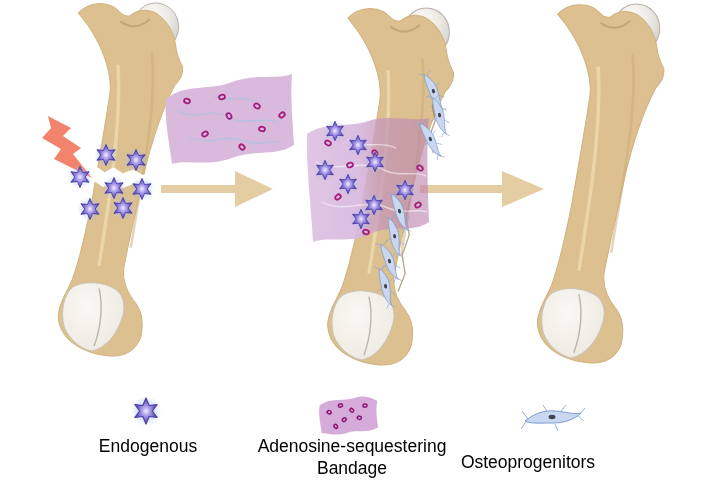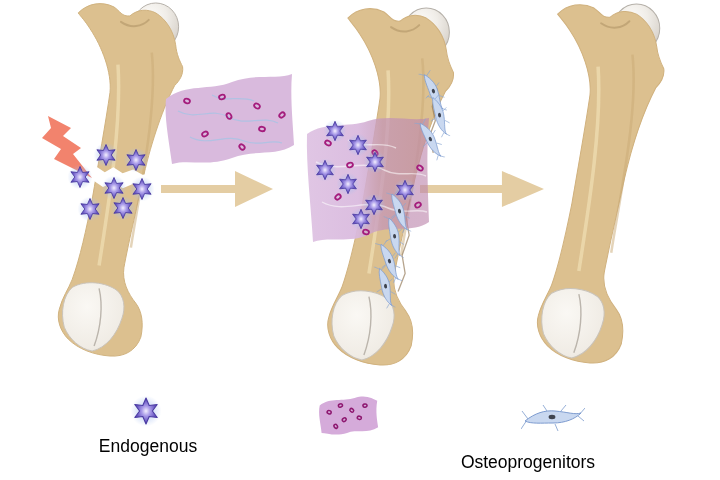--- a/index.html
+++ b/index.html
@@ -243,19 +243,21 @@
     </svg>
 
   <svg class="abs" style="left:521px;top:402px;width:64px;height:32px" viewBox="0 0 64 32">
       <use href="#sym-cell"></use>
     </svg>
 
   <div class="legend-label" style="left:48px;top:435px;width:200px">
     <span>Endogenous</span>
   </div>
   <div class="legend-label" style="left:232px;top:435px;width:240px">
+    <span>Adenosine-sequestering</span>
+    <span>Bandage</span>
   </div>
   <div class="legend-label" style="left:428px;top:451px;width:200px">
     <span>Osteoprogenitors</span>
     <span></span>
   </div>
 
 </div>
 
 </body></html>

